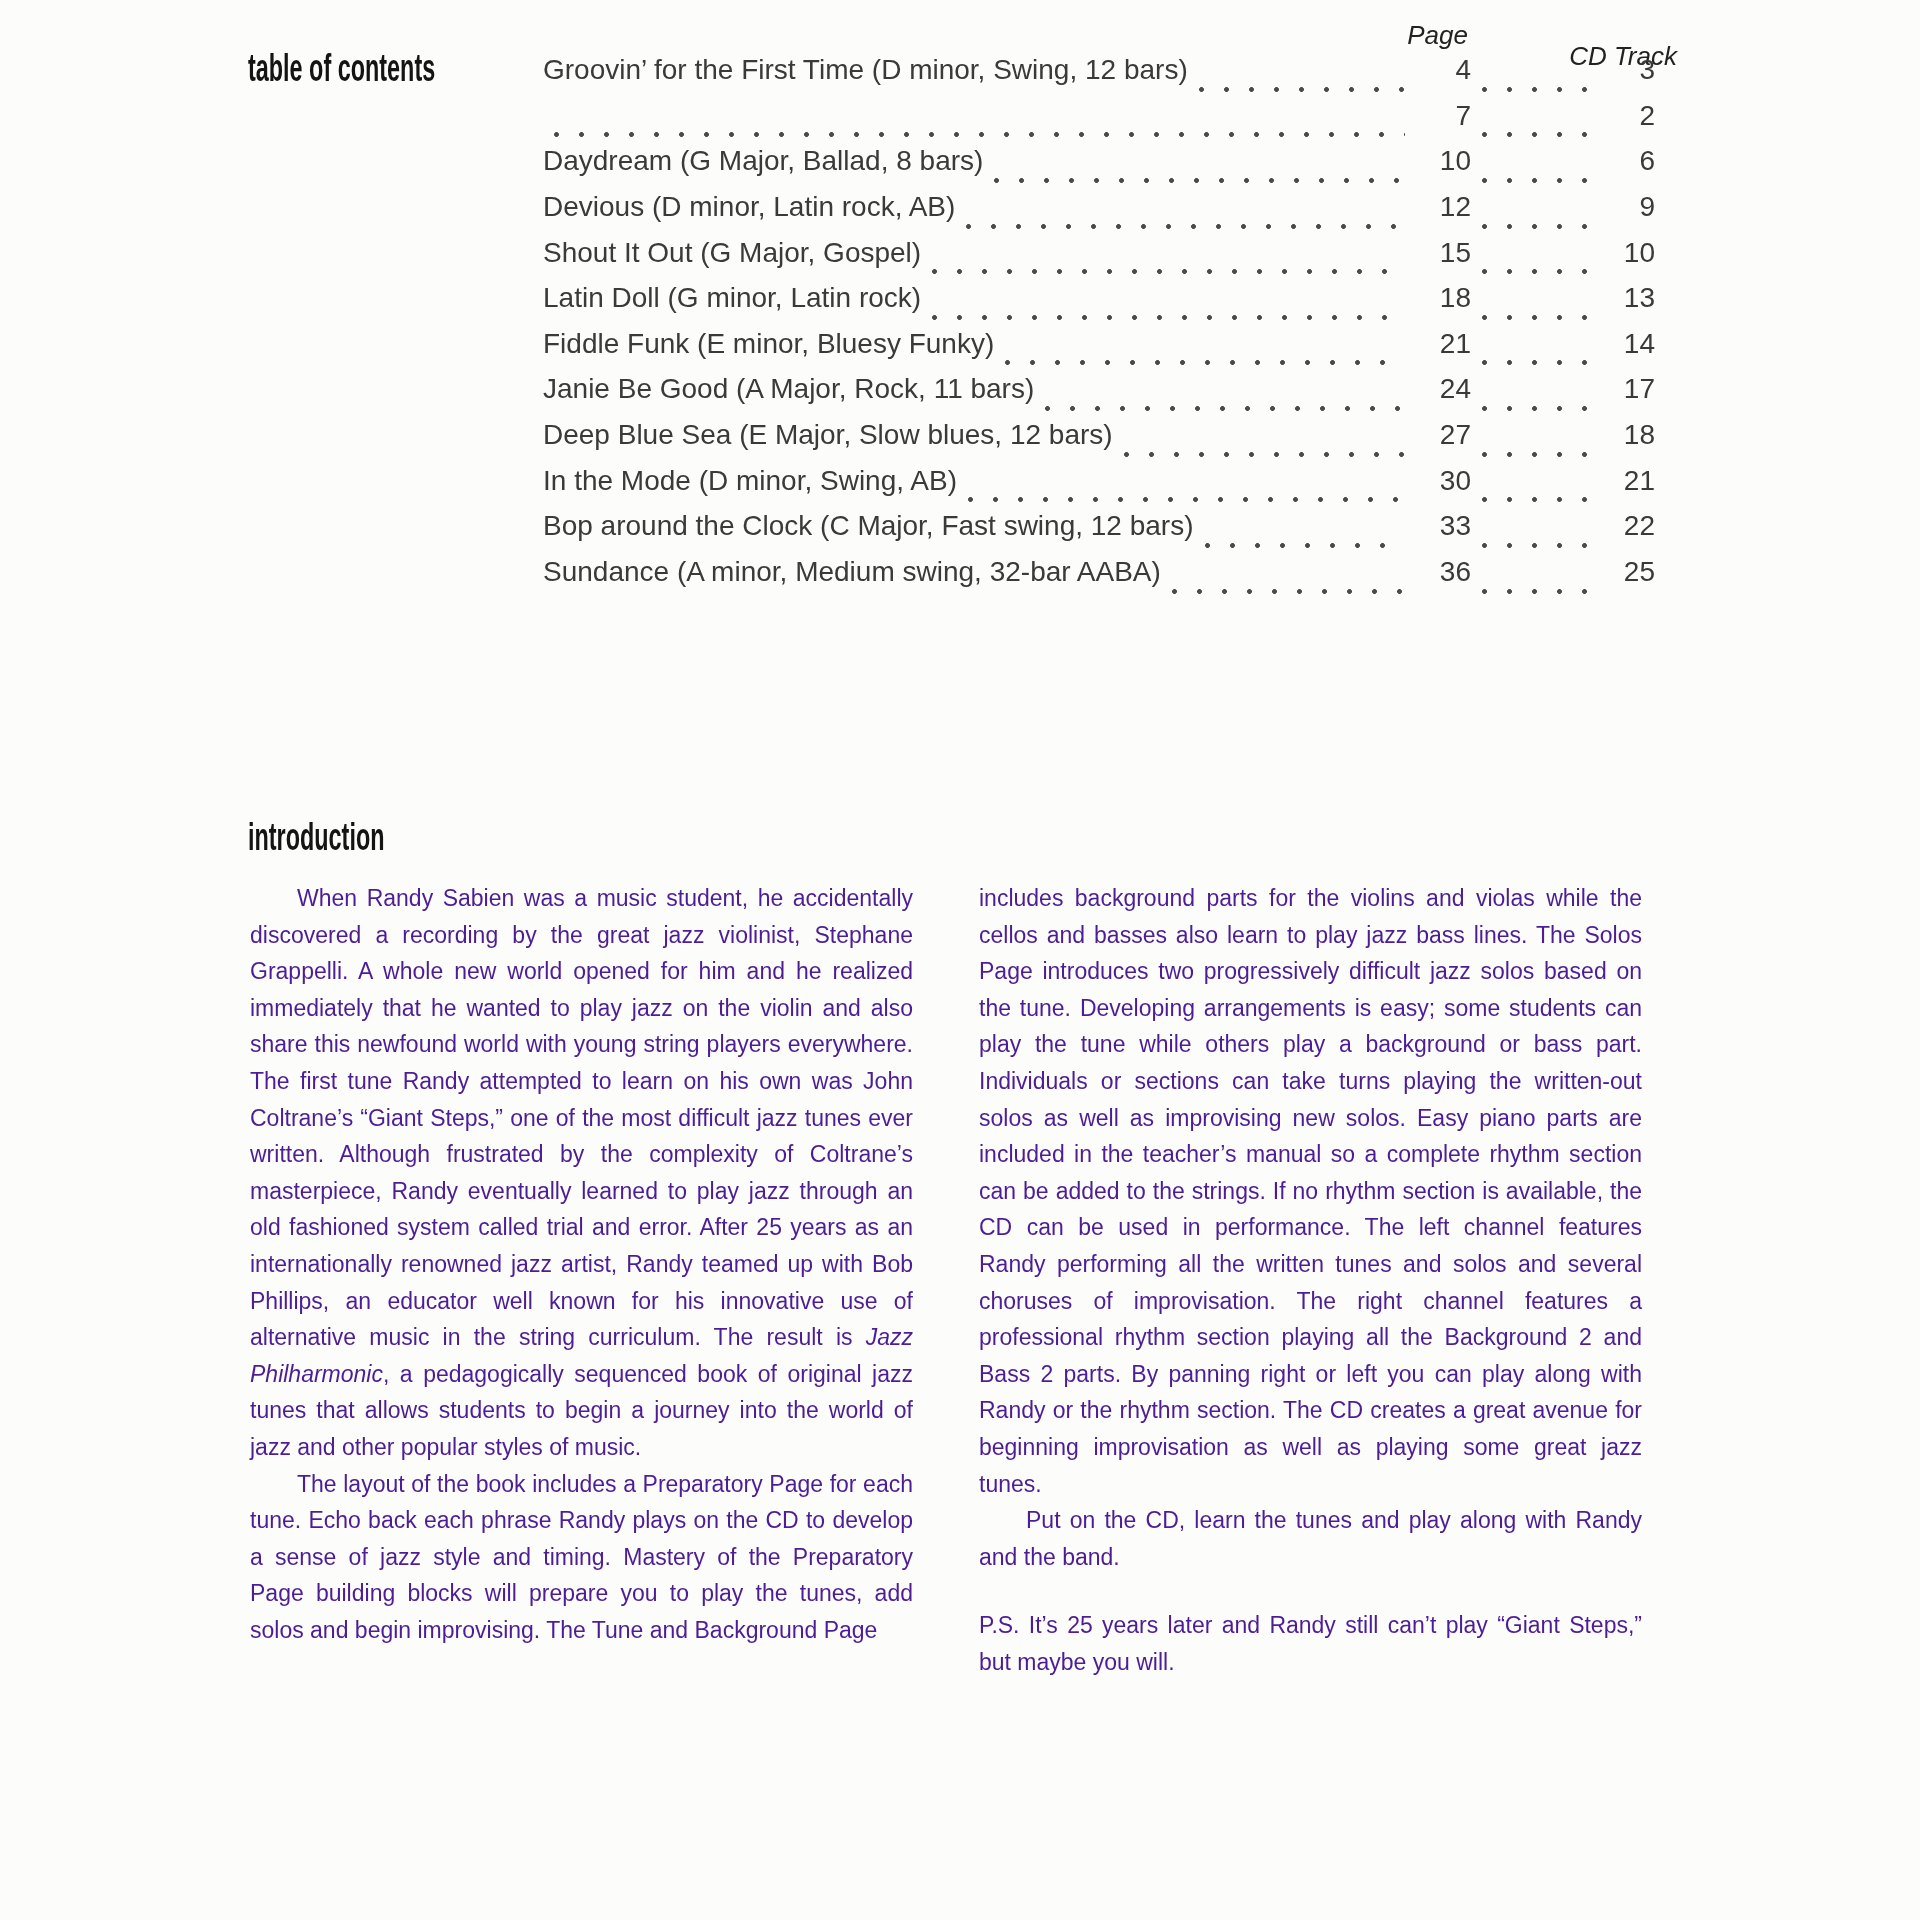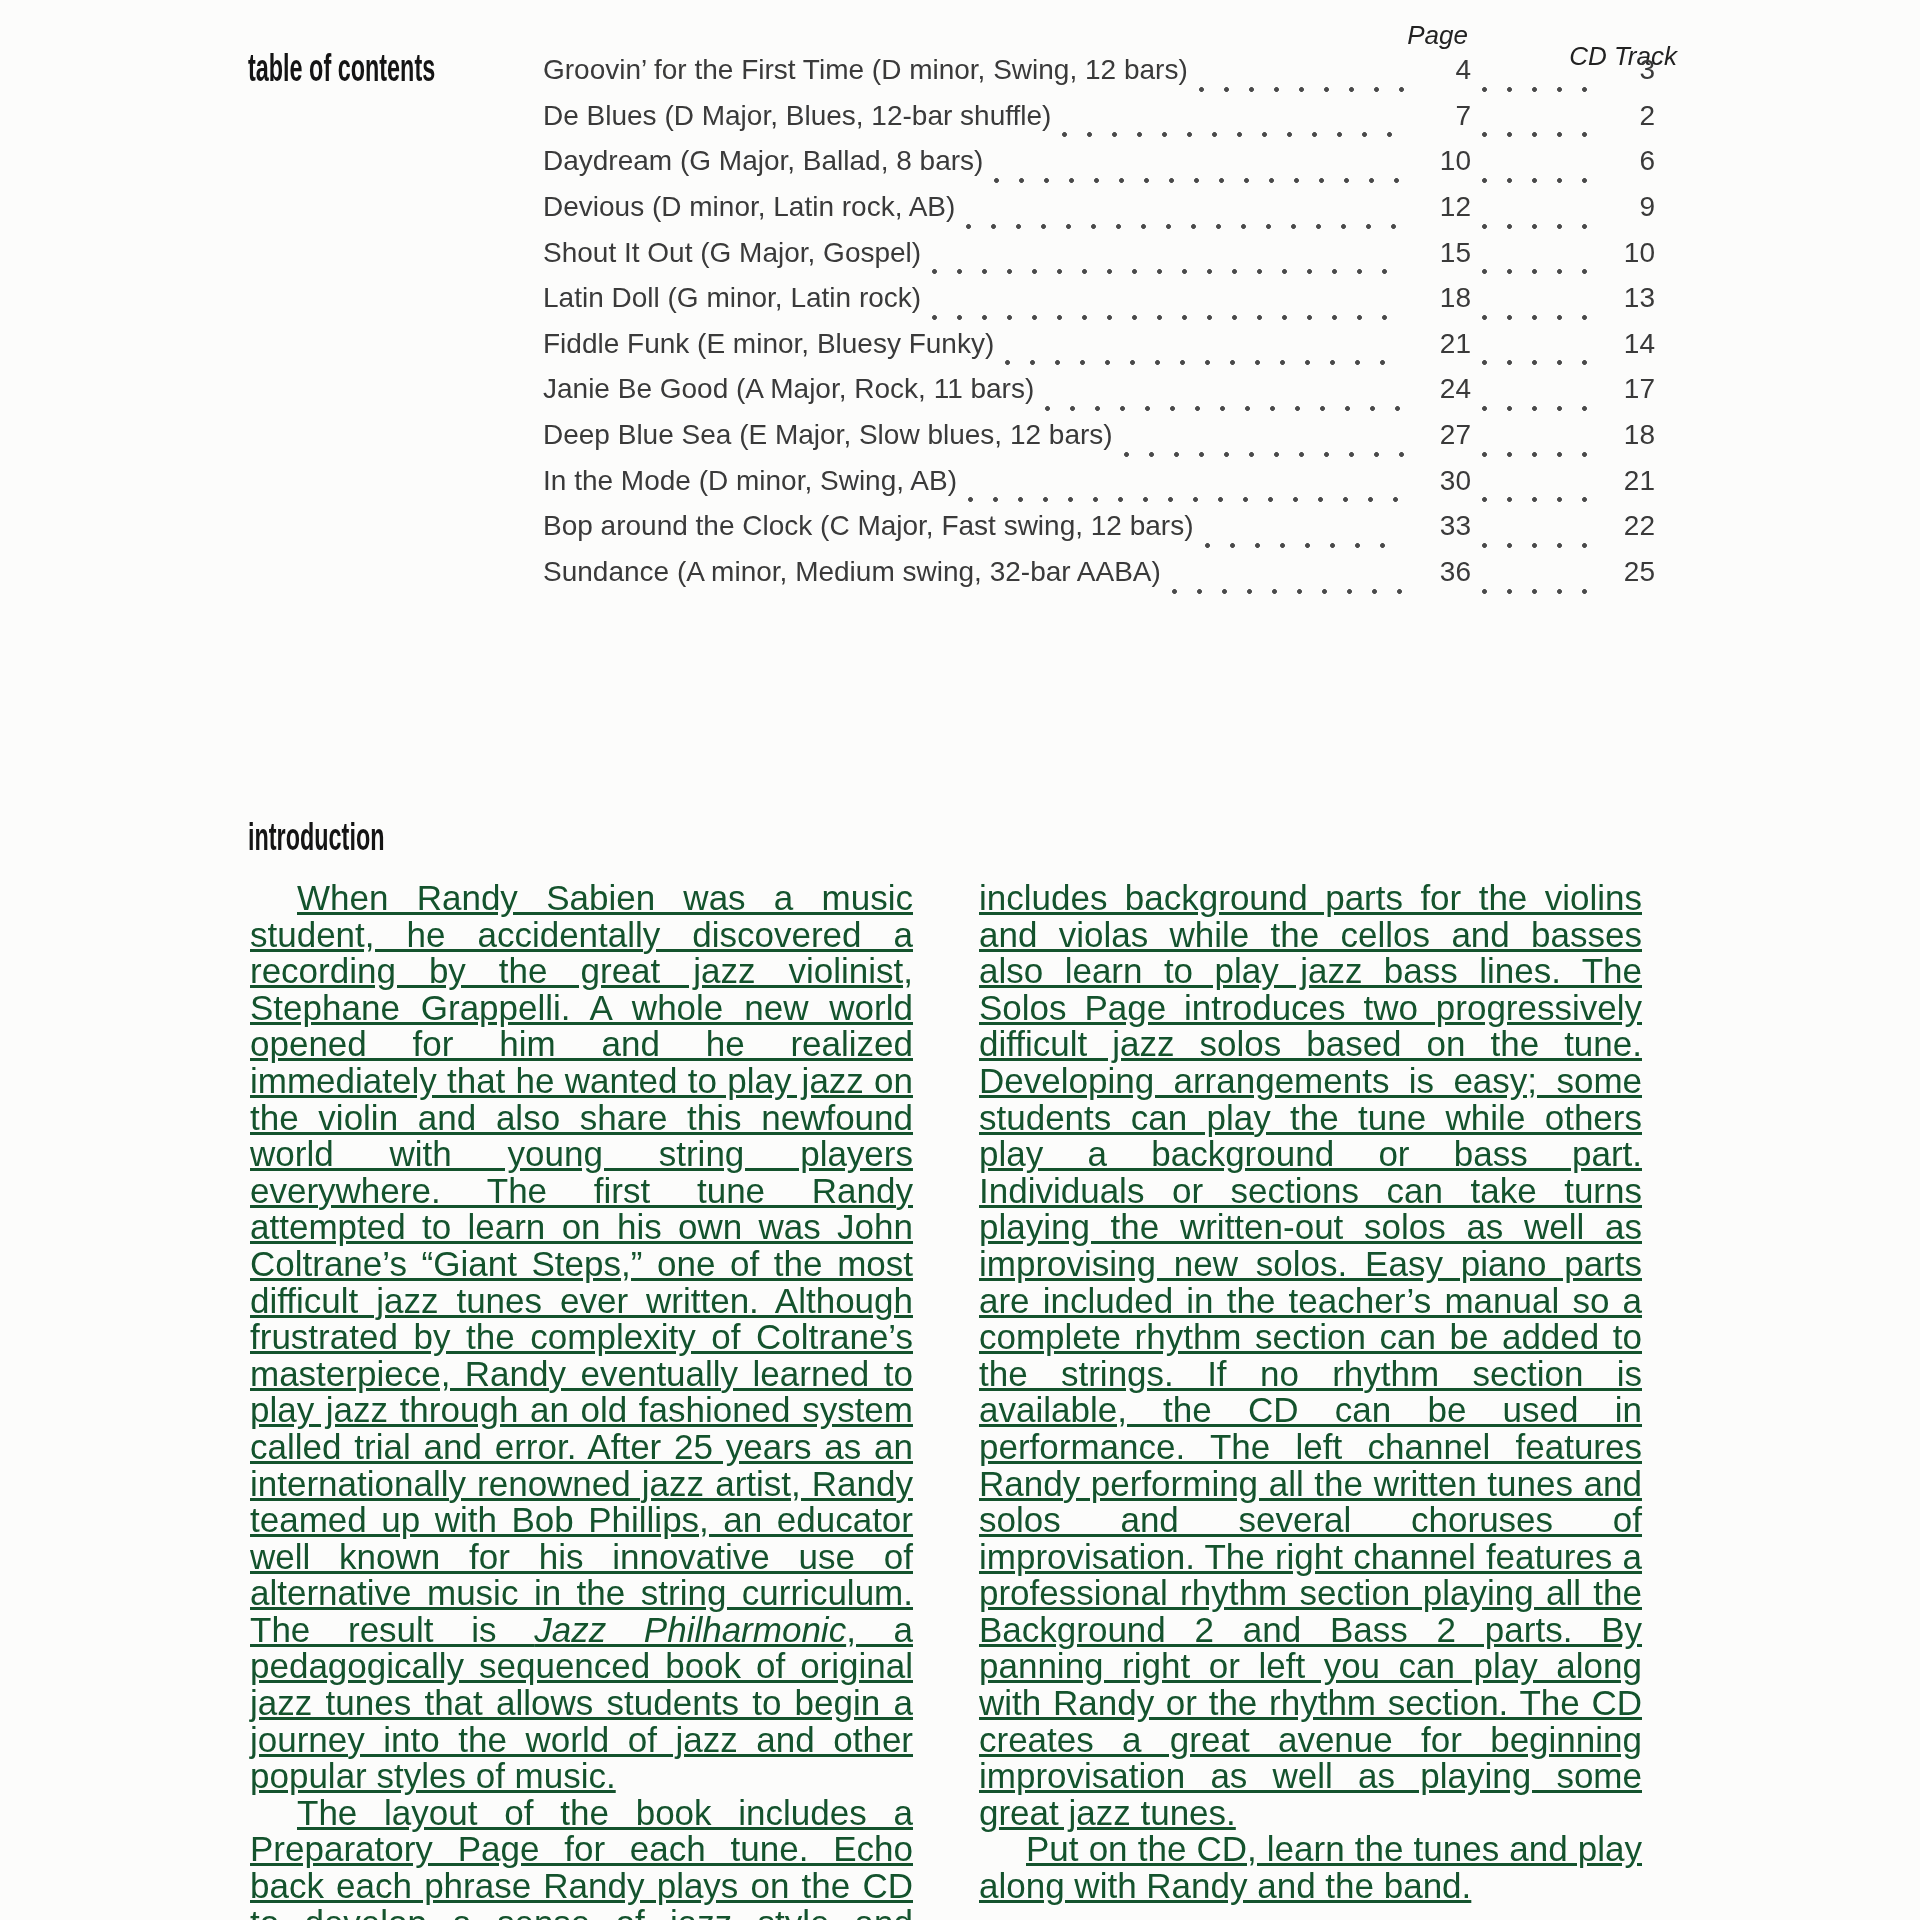--- a/index.html
+++ b/index.html
@@ -54,24 +54,23 @@
   .tk{min-width:52px;text-align:right;white-space:nowrap;}
 
   
   .intro-columns{
     position:absolute;left:250px;top:880px;width:1392px;
     display:flex;gap:66px;
   }
   .col{width:663px;}
   .col p{
     margin:0;
-    font-size:35px;line-height:36.6px;
+    font-size:23px;line-height:36.6px;
     text-align:justify;
-    color:#14532d;
-    text-decoration:underline;
+    color:#4c1d95;
   }
   .col p.indent{text-indent:47px;}
   .col p.ps{margin-top:32px;}
   .col i{font-style:italic;}
 </style>
 </head>
 <body>
 
 <div class="page">
 
@@ -84,21 +83,20 @@
 
   <div class="toc-rows">
     <div class="trow">
       <span class="tt">Groovin’ for the First Time (D minor, Swing, 12 bars)</span>
         <span class="ld"></span>
         <span class="pg">4</span>
         <span class="ld l2"></span>
         <span class="tk">3</span>
     </div>
     <div class="trow">
-      <span class="tt">De Blues (D Major, Blues, 12-bar shuffle)</span>
         <span class="ld"></span>
         <span class="pg">7</span>
         <span class="ld l2"></span>
         <span class="tk">2</span>
     </div>
     <div class="trow">
       <span class="tt">Daydream (G Major, Ballad, 8 bars)</span>
         <span class="ld"></span>
         <span class="pg">10</span>
         <span class="ld l2"></span>

